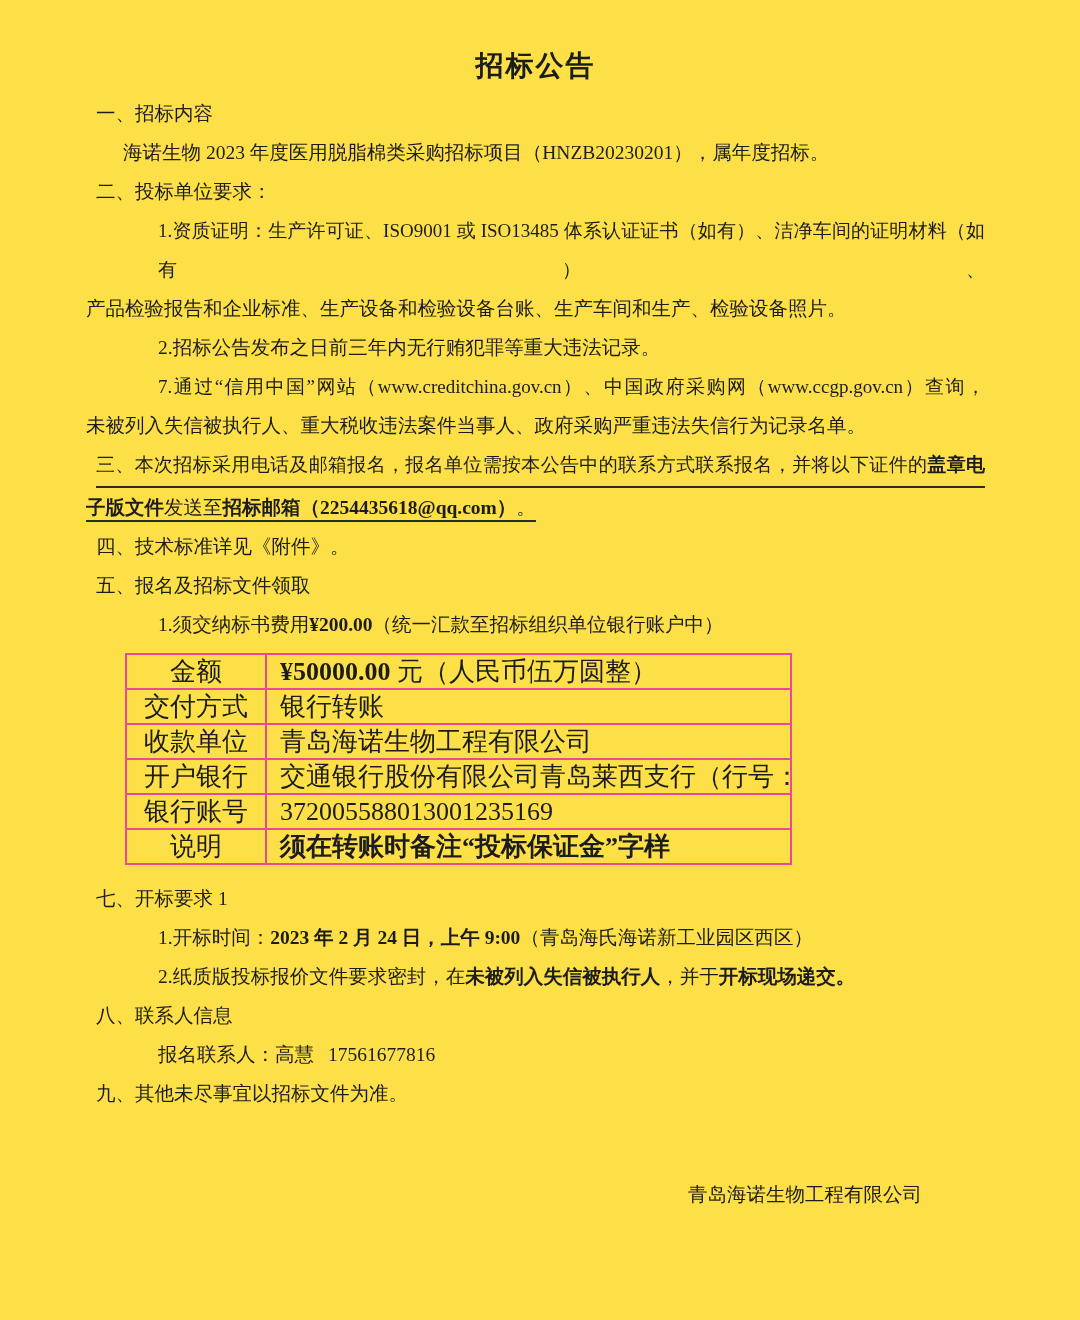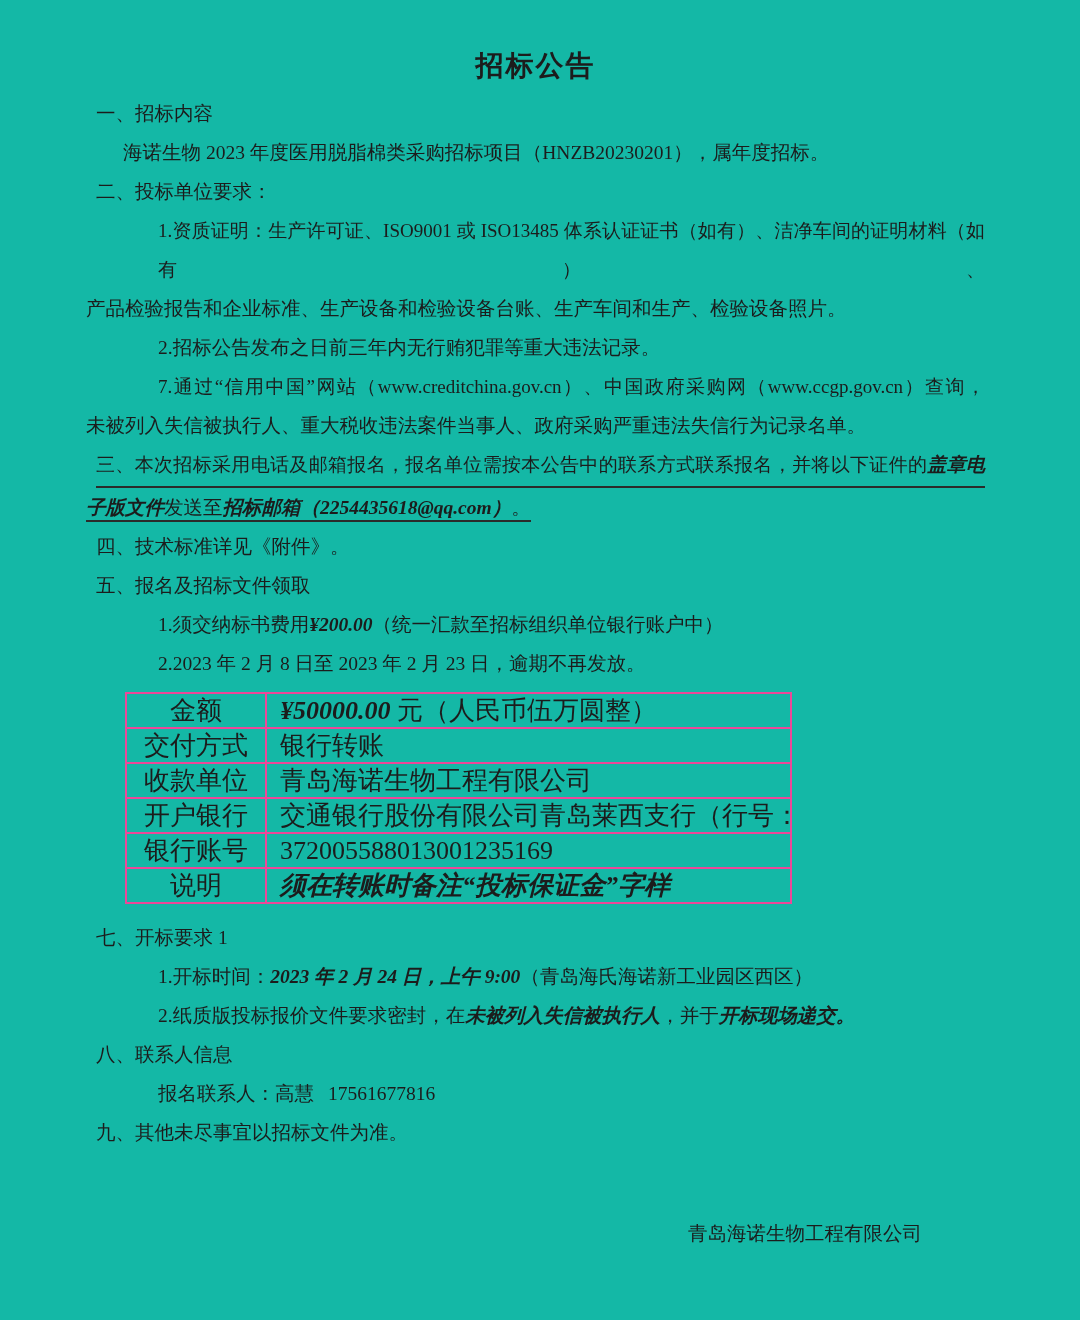--- a/index.html
+++ b/index.html
@@ -1,21 +1,21 @@
 <!DOCTYPE html>
 <html><head>
 <meta charset="utf-8">
 <style>
   html, body { margin: 0; padding: 0; background: #ffffff; }
   .page {
     position: relative;
     width: 1080px;
     height: 1320px;
     margin: 0 auto;
-    background: #14b8a6;
+    background: #fde047;
     box-sizing: border-box;
     padding: 46px 95px 0 86px;
     font-family: "Liberation Serif", "DejaVu Serif", serif;
     color: #1c1c1c;
     overflow: hidden;
   }
   .title {
     text-align: center;
     font-size: 28px;
     font-weight: bold;
@@ -30,21 +30,21 @@
   }
   .h   { margin-left: 10px; }   
   .p1  { margin-left: 37px; }   
   .num { margin-left: 72px; }   
   .just {
     white-space: normal;
     font-size: 19px;
     text-align: justify;
     text-align-last: justify;
   }
-  .b { font-weight: bold; font-style: italic; }
+  .b { font-weight: bold; }
   .u { border-bottom: 2px solid #2b2b2b; padding-bottom: 2px; }
   .ublock { display: block; }
   table.deposit {
     border-collapse: collapse;
     margin: 9px 0 14px 39px;
     width: 667px;
     table-layout: fixed;
   }
   .deposit td {
     border: 2px solid #ec4899;
@@ -91,21 +91,20 @@
   <div class="line">
     <span class="u"><span class="b">子版文件</span><span>发送至</span><span class="b">招标邮箱（2254435618@qq.com）</span><span>。</span></span>
   </div>
 
   <div class="line h">四、技术标准详见《附件》。</div>
 
   <div class="line h">五、报名及招标文件领取</div>
   <div class="line num">
     <span>1.须交纳标书费用</span><span class="b">¥200.00</span><span>（统一汇款至招标组织单位银行账户中）</span>
   </div>
-  <div class="line num">2.2023 年 2 月 8 日至 2023 年 2 月 23 日，逾期不再发放。</div>
 
 
   <table class="deposit">
     <tbody>
       <tr>
         <td class="c1">金额</td>
         <td class="c2"><span class="b">¥50000.00</span><span> 元（人民币伍万圆整）</span></td>
       </tr>
       <tr>
         <td class="c1">交付方式</td>

